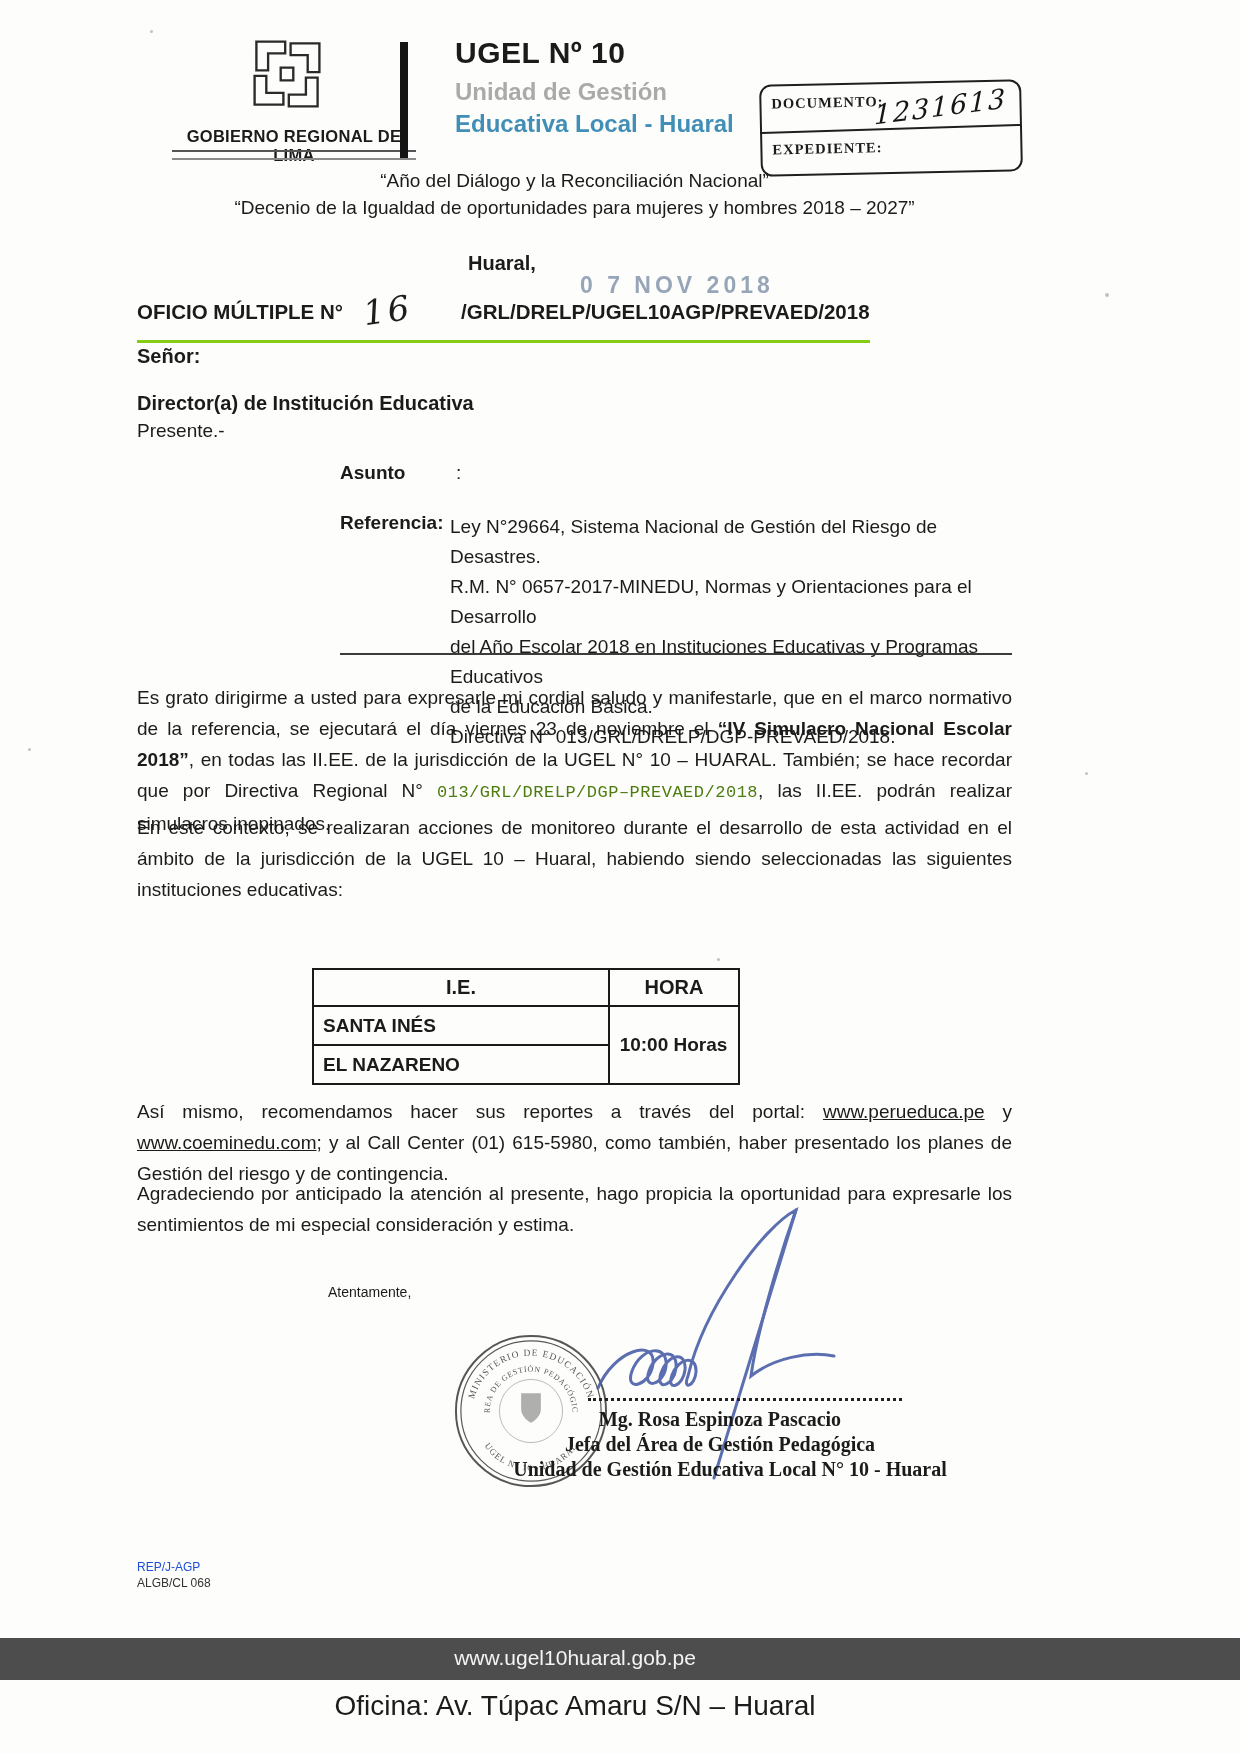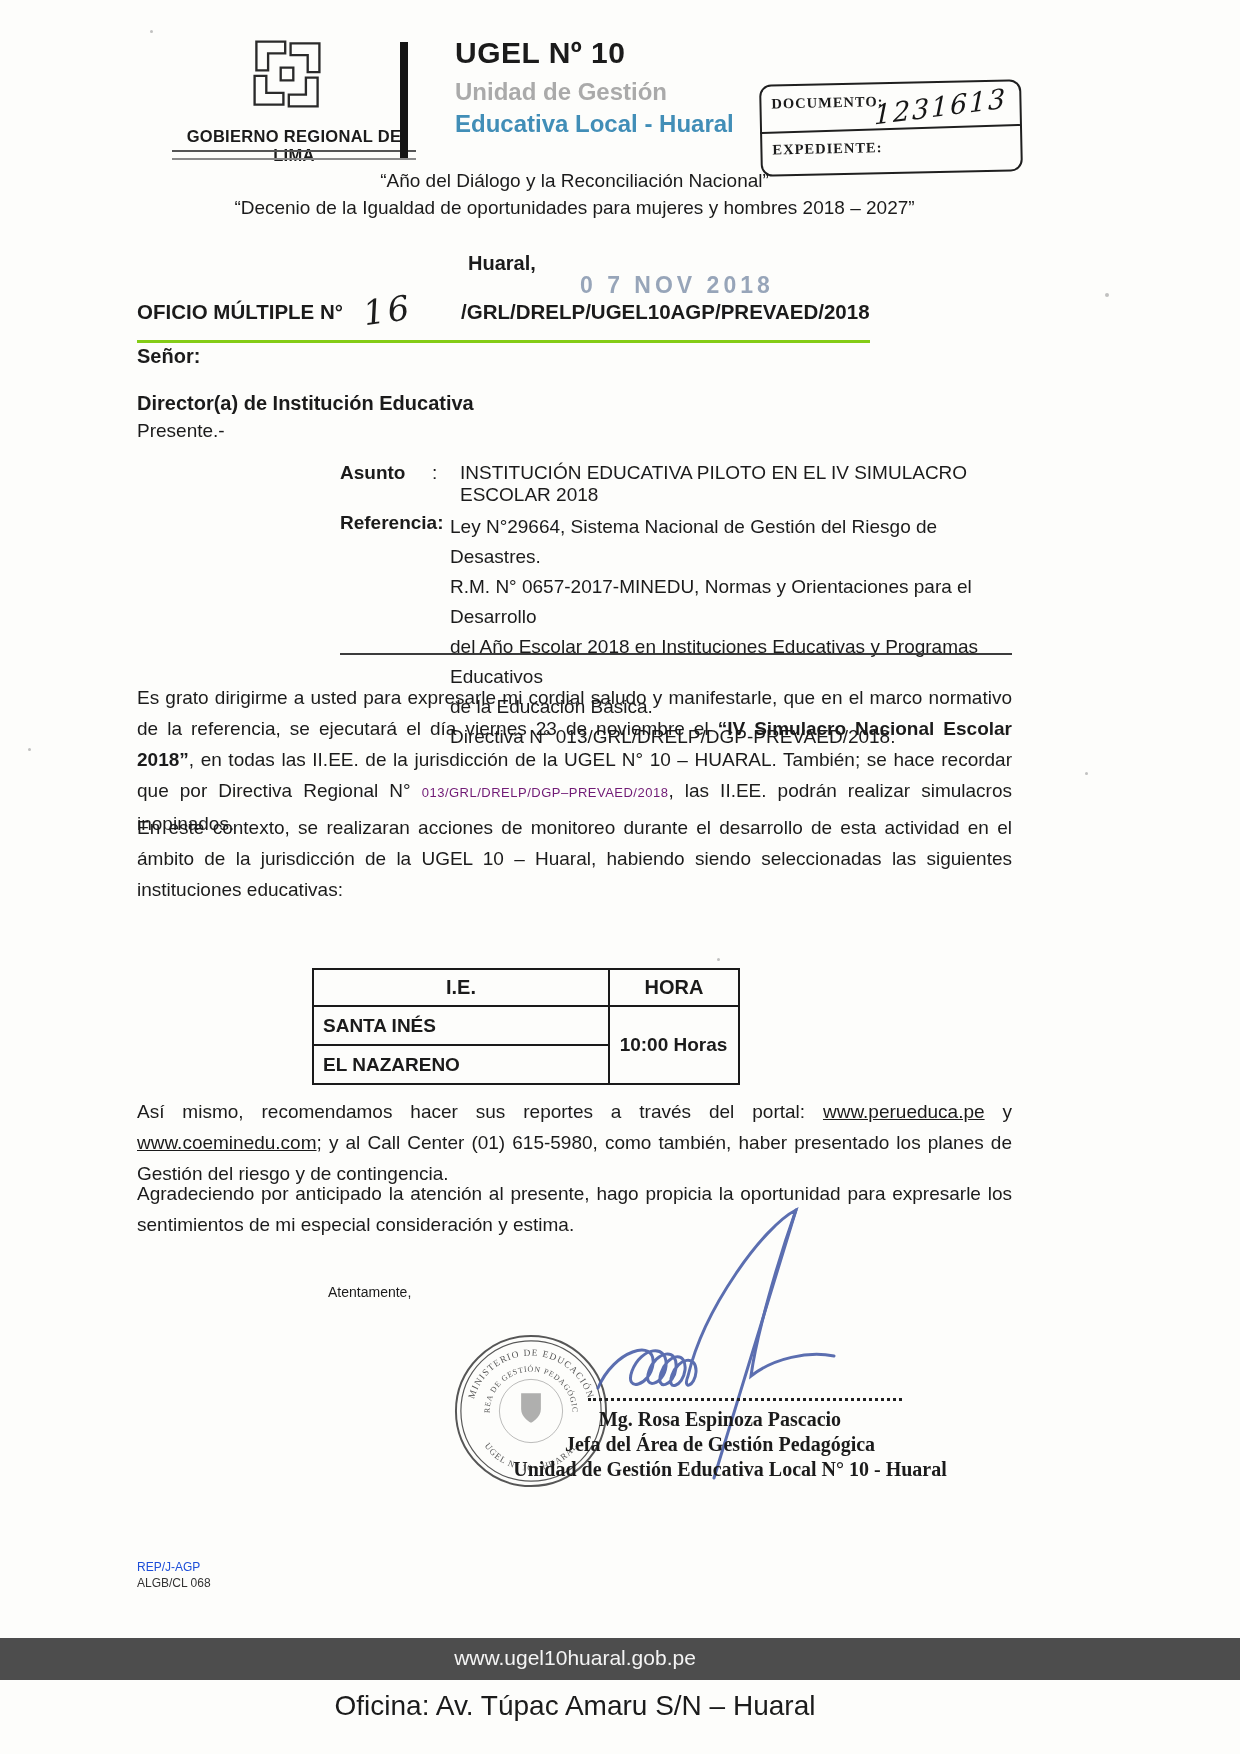--- a/index.html
+++ b/index.html
@@ -52,36 +52,36 @@
     font-family:"DejaVu Serif",serif;font-style:italic;font-weight:400;
     font-size:34px;letter-spacing:3px;transform:rotate(-8deg);color:#1d1d1d;
   }
 
   
   .salutation{left:137px;top:345px;font-size:20px;font-weight:bold;}
   .recipient-name{left:137px;top:392px;font-size:20px;font-weight:bold;}
   .presente{left:137px;top:420px;font-size:19px;}
 
   
-  .asunto-row{left:340px;top:462px;width:672px;display:flex;font-size:19px;}
+  .asunto-row{left:340px;top:462px;width:672px;display:flex;font-size:19px;gap:24px;}
   .asunto-label{width:92px;font-weight:bold;flex:none;}
   .asunto-colon{width:28px;flex:none;}
   .ref-row{left:340px;top:512px;width:672px;display:flex;font-size:19px;}
   .ref-label{width:110px;font-weight:bold;flex:none;}
   .ref-lines div{line-height:30px;}
   .divider-line{left:340px;top:653px;width:672px;border-top:2px solid #3c3c3c;}
 
   
   .para{left:137px;width:875px;font-size:19px;line-height:31px;text-align:justify;}
   .p1{top:682px;}
   .p2{top:812px;}
   .p3{top:1096px;}
   .p4{top:1178px;}
   .bold{font-weight:bold;}
-  .mono-seg{font-family:Liberation Sans, sans-serif;font-size:13px;letter-spacing:.5px;color:#701a75;}
+  .mono-seg{font-family:Liberation Mono, monospace;font-size:17px;letter-spacing:.5px;color:#4d7c0f;}
   .link{text-decoration:underline;}
   .closing{left:328px;top:1284px;font-size:14px;}
 
   
   .ie-table{left:312px;top:968px;}
   table{border-collapse:collapse;}
   .ie-table th,.ie-table td{border:2px solid #1a1a1a;font-size:19px;}
   .ie-table th{width:292px;height:33px;font-size:20px;text-align:center;font-weight:bold;}
   .ie-table th.hora-col{width:126px;}
   .ie-table td{height:35px;font-weight:bold;padding-left:9px;text-align:left;}
@@ -149,21 +149,20 @@
     <span>/GRL/DRELP/UGEL10AGP/PREVAED/2018</span>
   </div>
 
   <div class="abs salutation">Señor:</div>
   <div class="abs recipient-name">Director(a) de Institución Educativa</div>
   <div class="abs presente">Presente.-</div>
 
   <div class="abs asunto-row">
     <span class="asunto-label">Asunto</span>
     <span class="asunto-colon">:</span>
-    <span>INSTITUCIÓN EDUCATIVA PILOTO EN EL IV SIMULACRO ESCOLAR 2018</span>
   </div>
 
   <div class="abs ref-row">
     <span class="ref-label">Referencia:</span>
     <span class="ref-lines">
       <div>Ley N°29664, Sistema Nacional de Gestión del Riesgo de Desastres.</div>
       <div>R.M. N° 0657-2017-MINEDU, Normas y Orientaciones para el Desarrollo</div>
       <div>del Año Escolar 2018 en Instituciones Educativas y Programas Educativos</div>
       <div>de la Educación Básica.</div>
       <div>Directiva N° 013/GRL/DRELP/DGP-PREVAED/2018.</div>

